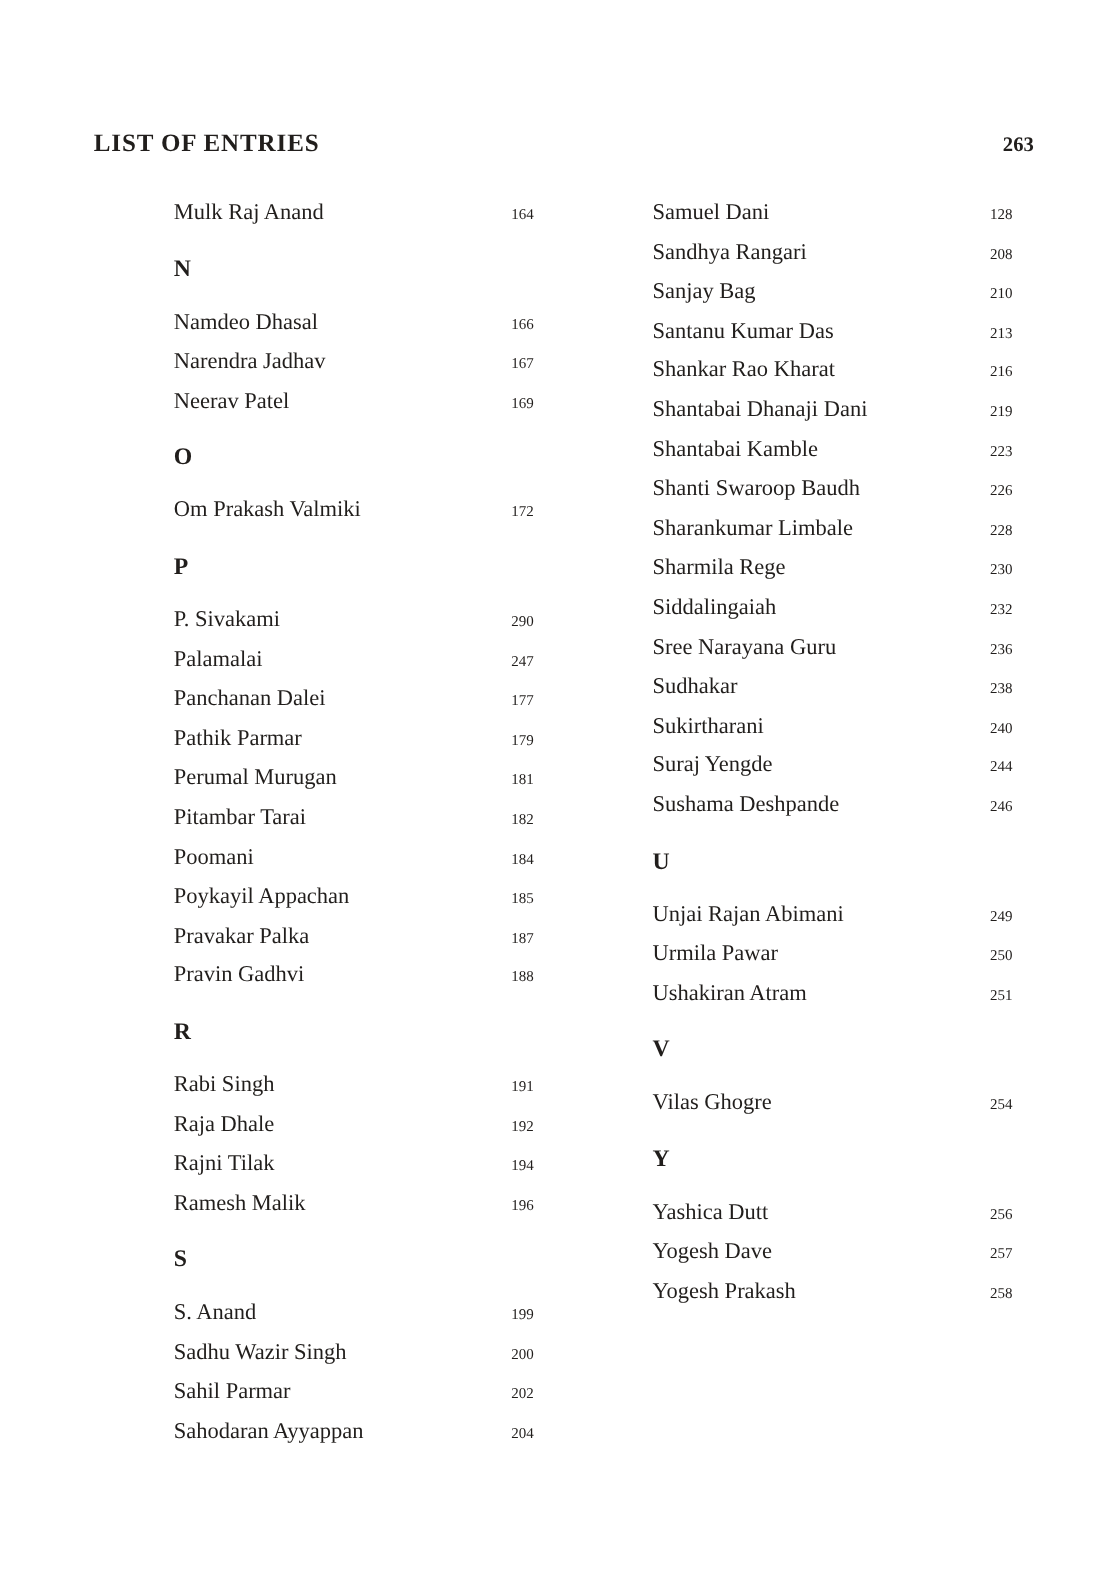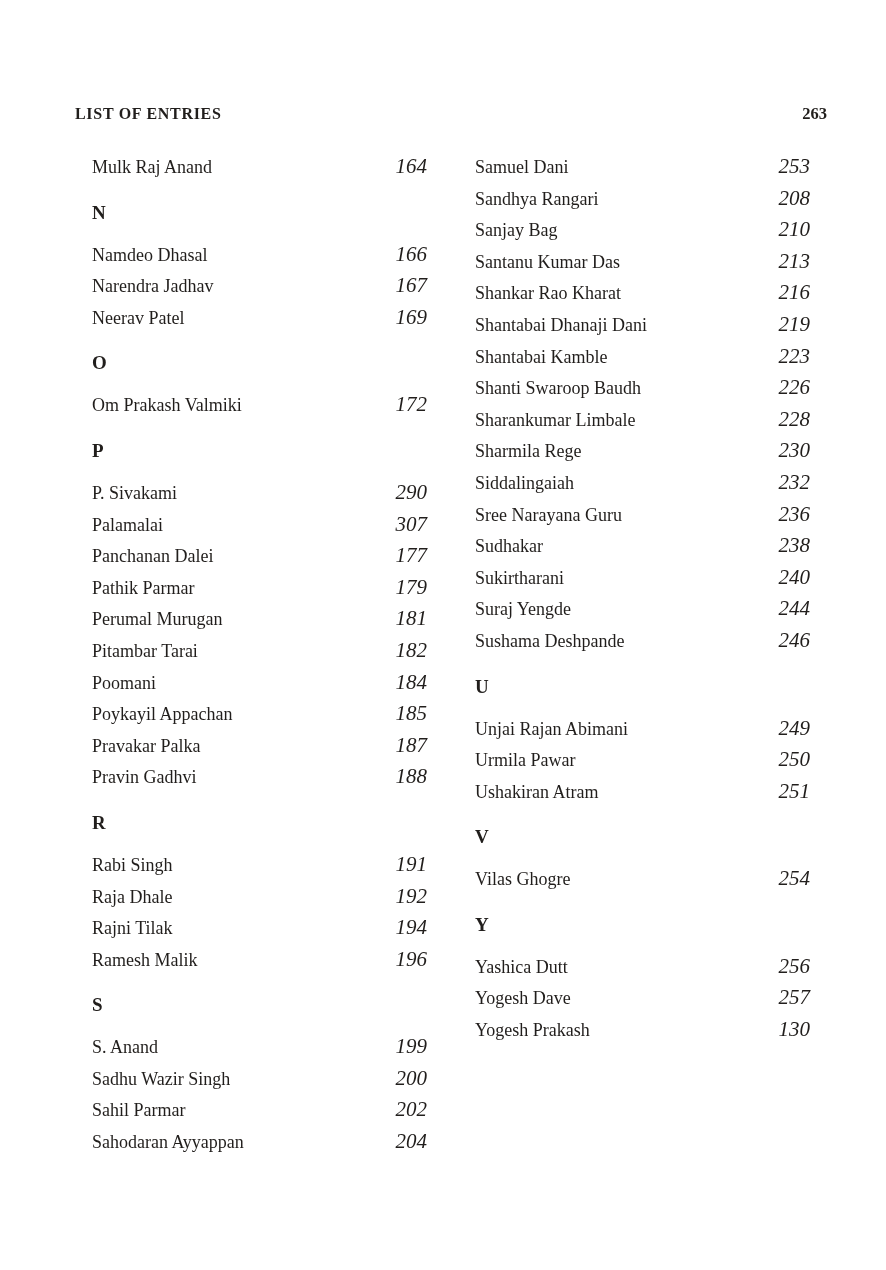--- a/index.html
+++ b/index.html
@@ -20,51 +20,51 @@
     height: 1270px;
   }
   .page-header {
     display: flex;
     justify-content: space-between;
     align-items: baseline;
     margin: 104px 59px 0 75px;
     font-weight: bold;
   }
   .running-head {
-    font-size: 16px;
+    font-size: 20px;
     letter-spacing: 0.7px;
   }
   .folio {
     font-size: 16.5px;
     margin-left: 16px;
   }
   .columns {
     display: flex;
     gap: 48px;
     margin: 27px 0 0 92px;
     width: 718px;
     align-items: flex-start;
   }
   .column {
     width: 335px;
+    margin-left: 47px;
   }
   .entry-row {
     display: flex;
     justify-content: space-between;
     align-items: baseline;
     height: 31.6px;
     line-height: 31.6px;
     font-size: 18px;
   }
   .entry-name {
     white-space: nowrap;
   }
   .entry-page {
-    font-size: 21px;
-    font-style: italic;
+    font-size: 12px;
   }
   .letter-heading {
     font-weight: bold;
     font-size: 19px;
     height: 32px;
     line-height: 32px;
     margin-top: 14px;
     margin-bottom: 10px;
   }
 </style>
@@ -100,21 +100,21 @@
           <span class="entry-name">Om Prakash Valmiki</span>
           <span class="entry-page">172</span>
         </div>
         <div class="letter-heading">P</div>
         <div class="entry-row">
           <span class="entry-name">P. Sivakami</span>
           <span class="entry-page">290</span>
         </div>
         <div class="entry-row">
           <span class="entry-name">Palamalai</span>
-          <span class="entry-page">307</span>
+          <span class="entry-page">247</span>
         </div>
         <div class="entry-row">
           <span class="entry-name">Panchanan Dalei</span>
           <span class="entry-page">177</span>
         </div>
         <div class="entry-row">
           <span class="entry-name">Pathik Parmar</span>
           <span class="entry-page">179</span>
         </div>
         <div class="entry-row">
@@ -172,21 +172,21 @@
           <span class="entry-page">202</span>
         </div>
         <div class="entry-row">
           <span class="entry-name">Sahodaran Ayyappan</span>
           <span class="entry-page">204</span>
         </div>
       </div>
     <div class="column">
         <div class="entry-row">
           <span class="entry-name">Samuel Dani</span>
-          <span class="entry-page">253</span>
+          <span class="entry-page">128</span>
         </div>
         <div class="entry-row">
           <span class="entry-name">Sandhya Rangari</span>
           <span class="entry-page">208</span>
         </div>
         <div class="entry-row">
           <span class="entry-name">Sanjay Bag</span>
           <span class="entry-page">210</span>
         </div>
         <div class="entry-row">
@@ -263,17 +263,17 @@
         <div class="entry-row">
           <span class="entry-name">Yashica Dutt</span>
           <span class="entry-page">256</span>
         </div>
         <div class="entry-row">
           <span class="entry-name">Yogesh Dave</span>
           <span class="entry-page">257</span>
         </div>
         <div class="entry-row">
           <span class="entry-name">Yogesh Prakash</span>
-          <span class="entry-page">130</span>
+          <span class="entry-page">258</span>
         </div>
       </div>
   </main>
 </div>
 
 </body></html>

